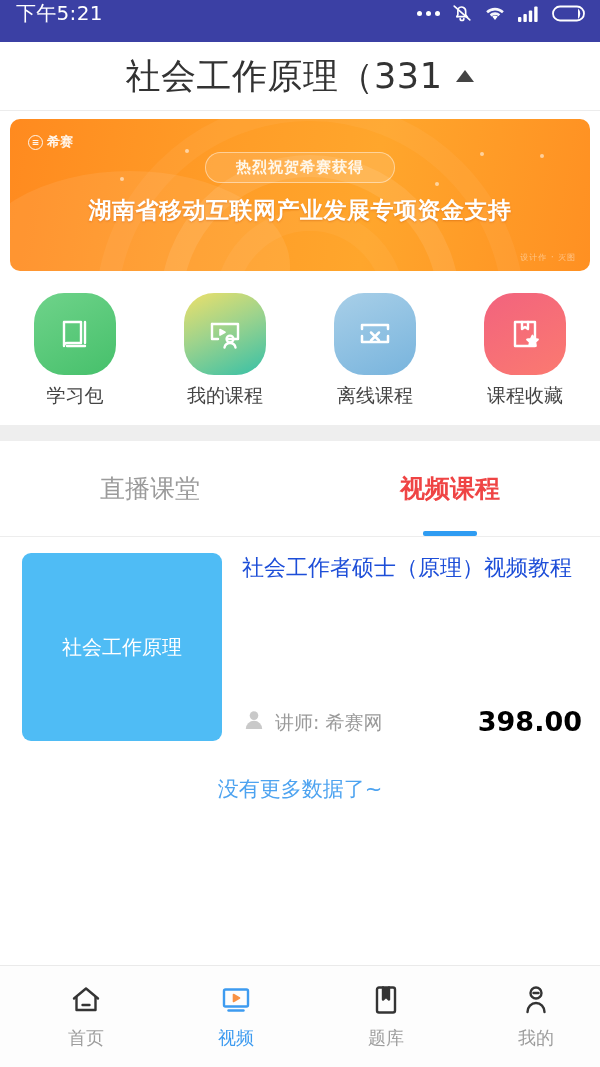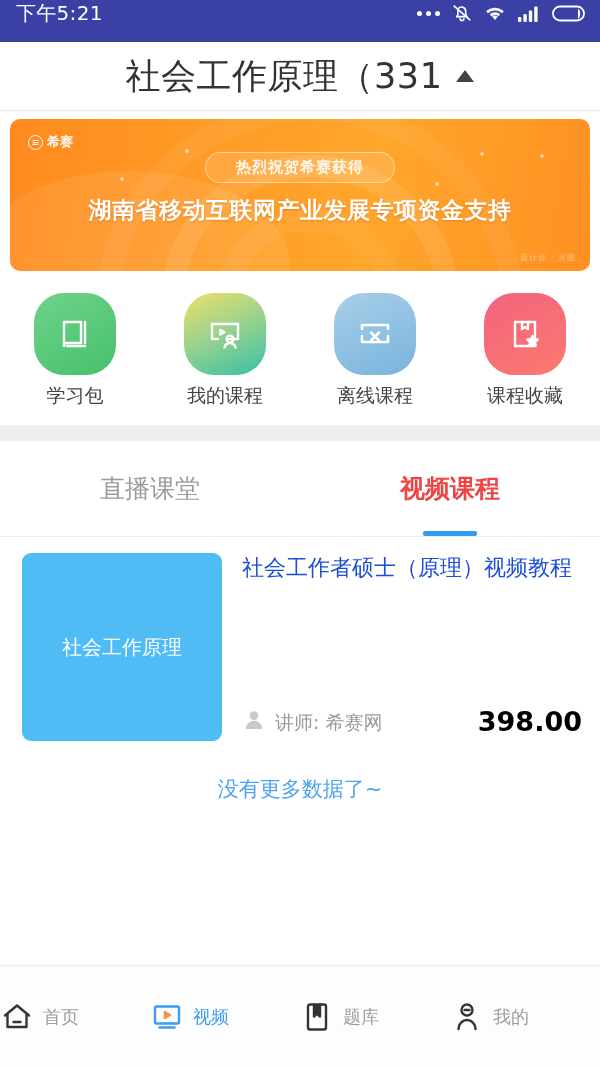--- a/index.html
+++ b/index.html
@@ -111,21 +111,21 @@
   .teacher-name { font-size: 19px; color: #9a9a9a; }
   .price { font-size: 27px; font-weight: bold; color: #000000; }
   .no-more { text-align: center; color: #4da3f0; font-size: 21px; padding: 22px 0 0 0; }
 
   
   .filler { flex: 1; background: #fff; }
   .bottomnav {
     flex: 0 0 102px; background: #fdfdfd; border-top: 1px solid #eaeaea;
     display: flex; align-items: center;
   }
-  .nav-item { flex: 1; display: flex; flex-direction: row; align-items: center; gap: 9px; }
+  .nav-item { flex: 1; display: flex; flex-direction: column; align-items: center; gap: 9px; margin-left: 22px; }
   .nav-label { font-size: 18px; color: #9d9d9d; }
   .nav-item.active .nav-label { color: #3d9bf0; }
   .nav-item svg { display: block; }
 </style>
 </head>
 <body>
 
 <div class="phone">
 
   <div class="statusbar">

